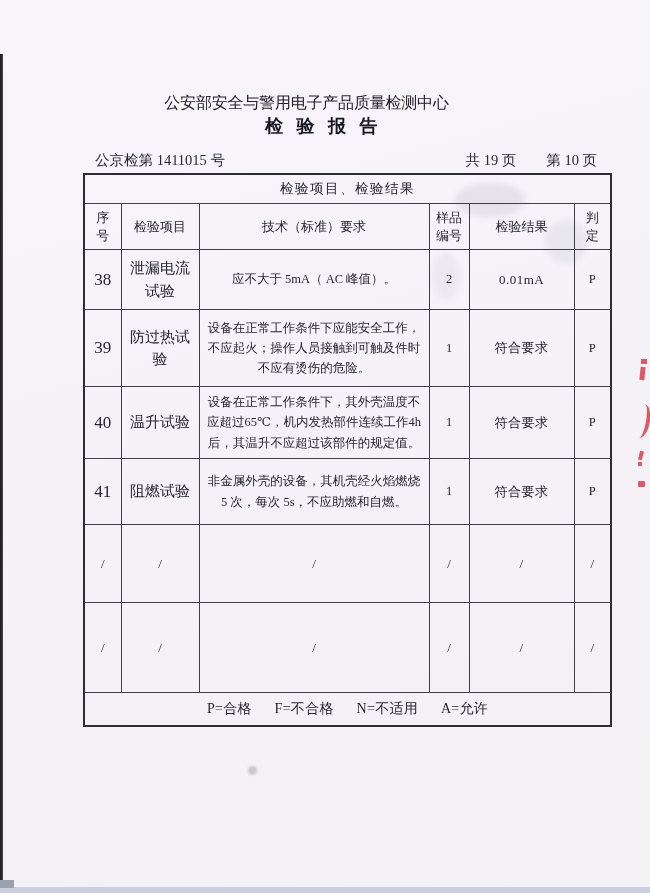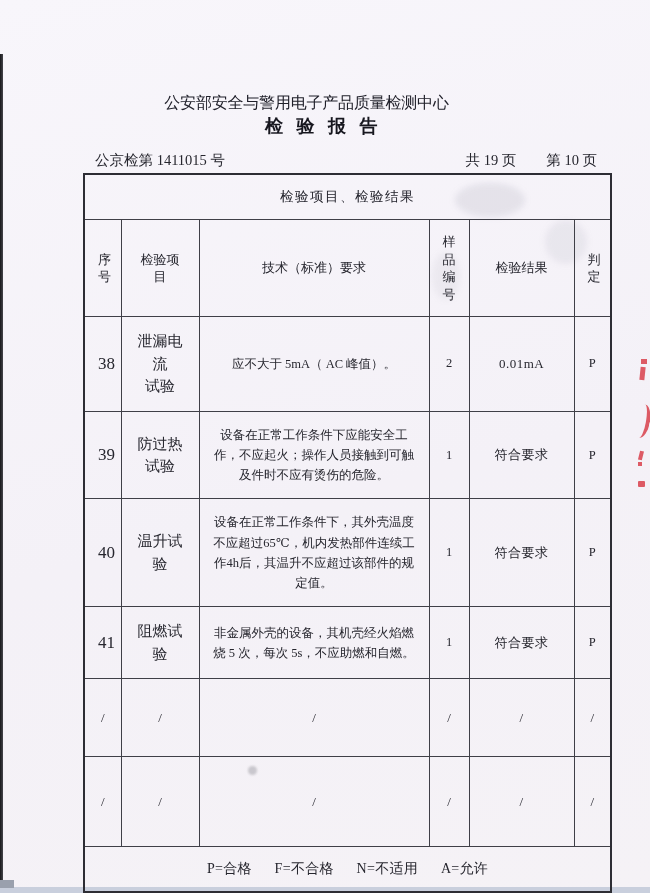--- a/index.html
+++ b/index.html
@@ -34,21 +34,21 @@
   .report-title{position:absolute;left:231px;top:114px;font-size:18px;font-weight:700;
     word-spacing:9px;color:#17171f;margin-left:34px;}
   .doc-line{position:absolute;left:95px;top:151px;width:505px;height:20px;font-size:14.5px;text-align:center;}
   .doc-no{position:absolute;left:0;top:0;}
   .page-info{position:absolute;right:3px;top:0;white-space:pre;}
   .page-cur{margin-left:30px;}
   
   table.report{position:absolute;left:83px;top:173px;width:527px;
     border-collapse:collapse;table-layout:fixed;background:transparent;}
   table.report td,table.report th{border:1px solid #3f3f47;font-weight:400;
-    vertical-align:middle;text-align:center;padding:13px;overflow:hidden;}
+    vertical-align:middle;text-align:center;padding:5px;overflow:hidden;}
   table.report{border:2px solid #2d2d34;}
   tr.cap{height:29px;}  tr.head{height:41px;}
   tr.r0{height:60px;} tr.r1{height:77px;} tr.r2{height:72px;} tr.r3{height:66px;}
   tr.r4{height:80px;} tr.s1{height:78px;} tr.s2{height:90px;} tr.leg{height:33px;}
   td.caption{font-size:13.5px;letter-spacing:1.5px;padding-right:24px;color:#23232c;}
   tr.head th{font-size:13px;line-height:1.35;}
   td.no{font-size:17px;}
   td.item{font-size:15px;line-height:1.5;white-space:pre-line;}
   td.req{text-align:left;font-size:12.5px;line-height:1.62;padding:3px 6px 3px 8px;}
   td.req.c{text-align:center;padding:0;}

